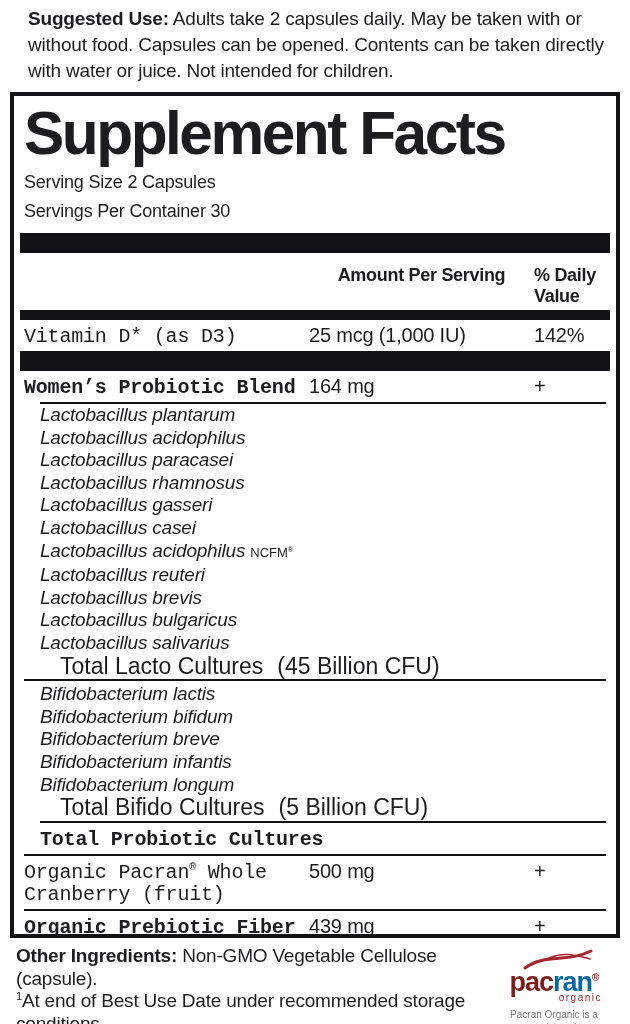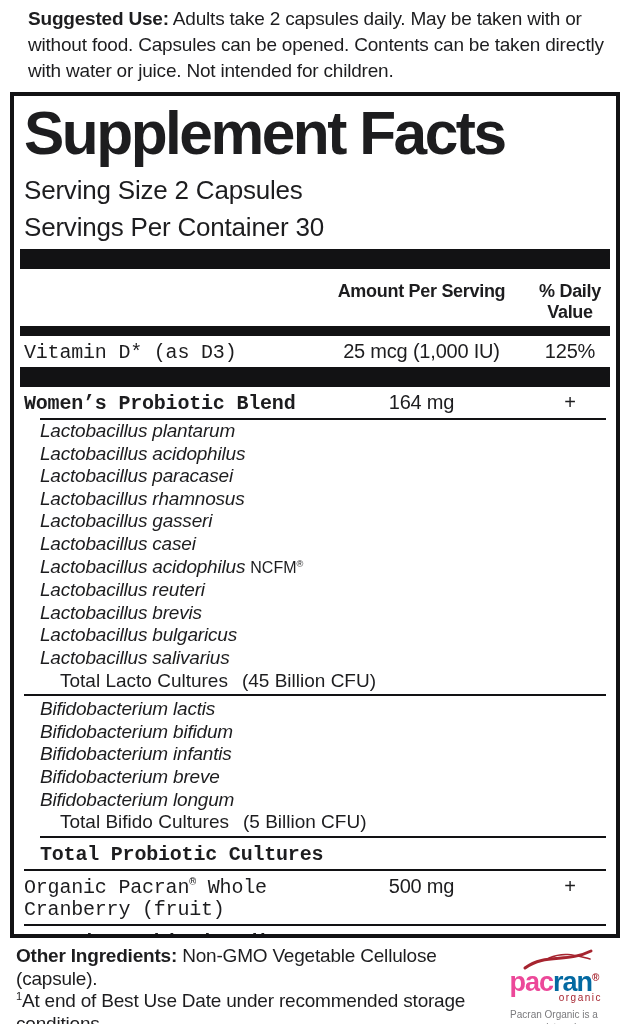--- a/index.html
+++ b/index.html
@@ -26,60 +26,60 @@
     width:610px; height:846px;
     padding:4px 10px 0 10px;
     overflow:hidden;
     background:#fff;
   }
   .sf-title {
     font-size:61px; font-weight:bold; letter-spacing:-2.5px;
     line-height:66px; white-space:nowrap;
     transform:scaleX(0.99); transform-origin:left;
   }
-  .serving { font-size:26px; line-height:25px; letter-spacing:-0.2px; margin-top:12px; }
+  .serving { font-size:18px; line-height:25px; letter-spacing:-0.2px; margin-top:4px; }
 
   .bar   { height:20px; background:#121214; margin:0 -4px; }
   .bar-thin { height:10px; background:#121214; margin:0 -4px; }
   .bar.mt { margin-top:9px; }
 
   .row { display:flex; align-items:baseline; font-size:20px; letter-spacing:-0.2px; }
   .row .c-name { flex:1 1 auto;font-family:Liberation Mono, monospace; }
-  .row .c-amt  { flex:0 0 225px; text-align:center; }
-  .row .c-dv   { flex:0 0 72px;  text-align:center; }
+  .row .c-amt  { flex:0 0 225px; }
+  .row .c-dv   { flex:0 0 72px;  text-align:left; }
 
   .hdr-row { padding:12px 0 3px 0; }
   .hdr-row .h { font-weight:bold; font-size:18px; letter-spacing:-0.3px; }
   .hdr-row .c-amt { text-align:center; }
 
   .data-row { padding:4px 0 3px 0; line-height:22px; }
   .bold-name { font-weight:bold; }
 
   .rule      { border-top:2px solid #121214; }
   .rule.ind  { margin-left:16px; }
   .rule.sp   { margin-top:2px; margin-bottom:2px; }
 
   .species { font-style:italic; font-size:19px; line-height:22.6px; padding-left:16px; letter-spacing:-0.2px; }
-  .ncfm    { font-style:normal; font-size:16px; letter-spacing:0; }
+  .ncfm    { font-style:normal; font-size:13px; letter-spacing:0; }
   sup { font-size:58%; line-height:0; }
 
-  .total-line { font-style:normal; font-size:19px; line-height:22.6px; padding-left:36px; }
+  .total-line { font-style:normal; font-size:23px; line-height:22.6px; padding-left:36px; }
   .total-line .amt { margin-left:14px; }
 
   .fiber-detail { font-size:19px; line-height:24px; text-align:center; padding:1px 0 2px 0; letter-spacing:-0.2px; }
   .fiber-detail i { font-style:italic; }
 
   
   .footer { display:flex; padding:7px 2px 0 6px; }
   .foot-left { flex:1 1 auto; font-size:19px; line-height:22.5px; letter-spacing:-0.2px; }
 
   .logo-box { flex:0 0 128px; padding-top:2px; text-align:center; }
   .logo-swoosh { display:block; margin:0 auto -2px auto; }
   .logo-word { font-size:27px; font-weight:bold; letter-spacing:-1px; line-height:26px; white-space:nowrap; }
-  .logo-pac { color:#ec4899; }
+  .logo-pac { color:#7f1d1d; }
   .logo-ran { color:#0369a1; }
   .logo-reg { color:#a6242f; font-size:10px; }
   .logo-sub { color:#a6242f; font-size:10px; letter-spacing:1.5px; text-align:right; padding-right:16px; margin-top:-3px; }
   .logo-caption { color:#7a7a7d; font-size:10px; line-height:12.5px; margin-top:6px; }
 </style>
 </head>
 <body>
 
 <div class="page">
 
@@ -97,21 +97,21 @@
       <div class="c-name"></div>
       <div class="c-amt h">Amount Per Serving</div>
       <div class="c-dv h">% Daily Value</div>
     </div>
 
     <div class="bar-thin"></div>
 
     <div class="row data-row">
       <div class="c-name">Vitamin D* (as D3)</div>
       <div class="c-amt">25 mcg (1,000 IU)</div>
-      <div class="c-dv">125%</div>
+      <div class="c-dv">142%</div>
     </div>
 
     <div class="bar"></div>
 
     <div class="row data-row">
       <div class="c-name bold-name">Women’s Probiotic Blend</div>
       <div class="c-amt">164 mg</div>
       <div class="c-dv">+</div>
     </div>
 
@@ -128,22 +128,22 @@
     <div class="species">Lactobacillus brevis</div>
     <div class="species">Lactobacillus bulgaricus</div>
     <div class="species">Lactobacillus salivarius</div>
 
     <div class="total-line"><span>Total Lacto Cultures</span><span class="amt">(45 Billion CFU)</span></div>
 
     <div class="rule sp"></div>
 
     <div class="species">Bifidobacterium lactis</div>
     <div class="species">Bifidobacterium bifidum</div>
+    <div class="species">Bifidobacterium breve</div>
     <div class="species">Bifidobacterium infantis</div>
-    <div class="species">Bifidobacterium breve</div>
     <div class="species">Bifidobacterium longum</div>
 
     <div class="total-line"><span>Total Bifido Cultures</span><span class="amt">(5 Billion CFU)</span></div>
 
     <div class="rule ind sp"></div>
 
     <div class="row data-row">
       <div class="c-name bold-name" style="padding-left:16px;">Total Probiotic Cultures</div>
       <div class="c-dv"></div>
     </div>

